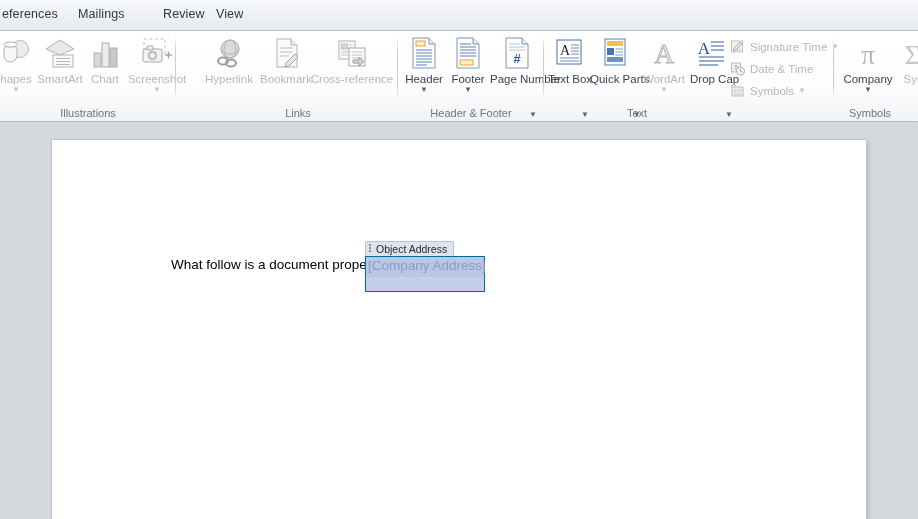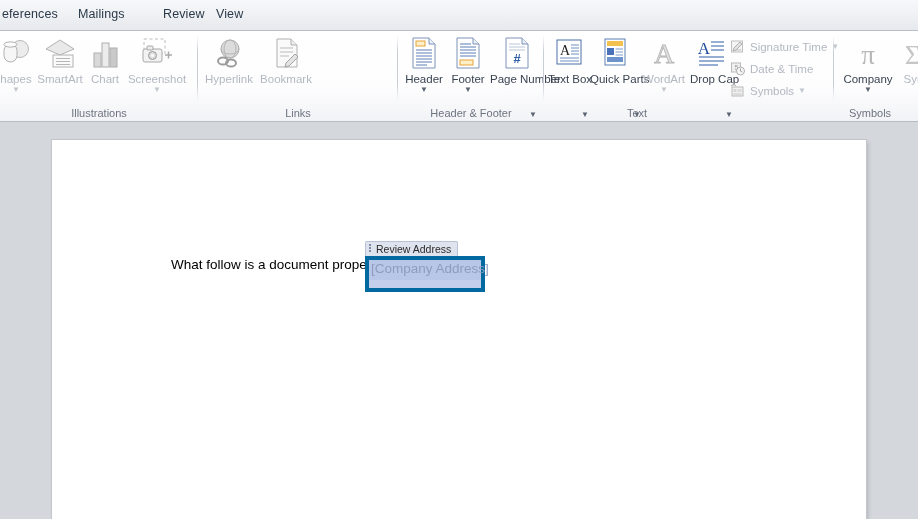--- a/index.html
+++ b/index.html
@@ -93,21 +93,21 @@
   .grip{
     display:inline-block;width:3px;height:9px;
     background-image:
       radial-gradient(circle at 1px 1px,#7d87a0 1px,transparent 1.2px);
     background-size:3px 3px;
     opacity:.95;
   }
   .cc-box{
     position:relative;margin-top:-1px;
     width:120px;height:36px;
-    border:4px solid #0369a1;
+    border:1px solid #0369a1;
     background:#c3cfeb;
     box-sizing:border-box;
   }
   .cc-ph{
     position:absolute;left:2px;top:1px;
     font-size:13.5px;color:#8e9dbd;white-space:nowrap;
   }
   .cc-hl{
     position:absolute;left:0;right:0;top:0;height:20px;
     background:#b8c6e8;
@@ -120,21 +120,21 @@
 
   <div class="tabstrip">
     <div class="tab" style="left:2px">eferences</div>
     <div class="tab" style="left:78px">Mailings</div>
     <div class="tab" style="left:163px">Review</div>
     <div class="tab" style="left:216px">View</div>
   </div>
 
   <div class="ribbon">
 
-    <div class="grp" style="left:0;width:198px">
+    <div class="grp" style="left:0;width:176px">
 
       <div class="bigbtn dis" style="left:-6px;width:44px">
         <div class="ico">
           <svg width="34" height="34" viewBox="0 0 34 34">
             <circle cx="21" cy="13" r="8.5" fill="#ececec" stroke="#b8b8b8"></circle>
             <rect x="5" y="8" width="13" height="18" rx="6.5" fill="#f6f6f6" stroke="#b0b0b0"></rect>
             <ellipse cx="11.5" cy="8.5" rx="6.5" ry="2.6" fill="#fbfbfb" stroke="#b0b0b0"></ellipse>
           </svg>
         </div>
         <div class="lbl">hapes</div>
@@ -207,20 +207,38 @@
             <circle cx="18" cy="13" r="9" fill="#dcdcdc" stroke="#a9a9a9"></circle>
             <path d="M9 13 a9 5 0 0 0 18 0" fill="none" stroke="#b5b5b5"></path>
             <path d="M18 4 a6 9 0 0 0 0 18 a6 9 0 0 0 0 -18" fill="none" stroke="#b5b5b5"></path>
             <ellipse cx="11" cy="25" rx="5" ry="3.6" fill="none" stroke="#9c9c9c" stroke-width="2"></ellipse>
             <ellipse cx="19" cy="27" rx="5" ry="3.6" fill="none" stroke="#9c9c9c" stroke-width="2"></ellipse>
           </svg>
         </div>
         <div class="lbl">Hyperlink</div>
       </div>
 
+      <div class="bigbtn dis" style="left:112px;width:84px">
+        <div class="ico">
+          <svg width="34" height="34" viewBox="0 0 34 34">
+            <rect x="4" y="5" width="16" height="18" fill="#fafafa" stroke="#b0b0b0"></rect>
+            <rect x="6.5" y="8" width="6" height="5" fill="#dadada" stroke="#bdbdbd"></rect>
+            <line x1="14" y1="9" x2="18" y2="9" stroke="#c0c0c0"></line>
+            <line x1="14" y1="12" x2="18" y2="12" stroke="#c0c0c0"></line>
+            <line x1="6.5" y1="16" x2="18" y2="16" stroke="#c0c0c0"></line>
+            <line x1="6.5" y1="19" x2="18" y2="19" stroke="#c0c0c0"></line>
+            <rect x="14" y="12" width="16" height="18" fill="#fdfdfd" stroke="#a8a8a8"></rect>
+            <line x1="16.5" y1="16" x2="27.5" y2="16" stroke="#c0c0c0"></line>
+            <line x1="16.5" y1="19" x2="27.5" y2="19" stroke="#c0c0c0"></line>
+            <line x1="16.5" y1="22" x2="27.5" y2="22" stroke="#c0c0c0"></line>
+            <path d="M18 24 l6 0 0 -3 5 4.5 -5 4.5 0 -3 -6 0 z" fill="#d3d3d3" stroke="#9d9d9d"></path>
+          </svg>
+        </div>
+        <div class="lbl">Cross-reference</div>
+      </div>
 
       <div class="grp-label">Links</div>
       <div class="sep"></div>
     </div>
 
     <div class="grp" style="left:398px;width:146px">
 
       <div class="bigbtn" style="left:4px;width:44px">
         <div class="ico">
           <svg width="32" height="34" viewBox="0 0 32 34">
@@ -417,21 +435,21 @@
   </div>
 
   <div class="docarea">
     <div class="page">
 
       <div class="bodytext">What follow is a document property:</div>
 
       <div class="cc">
         <div class="cc-tag">
           <span class="grip"></span>
-          <span>Review Address</span>
+          <span>Object Address</span>
         </div>
         <div class="cc-box">
           <div class="cc-hl"></div>
           <div class="cc-ph">[Company Address]</div>
         </div>
       </div>
 
     </div>
   </div>
 

